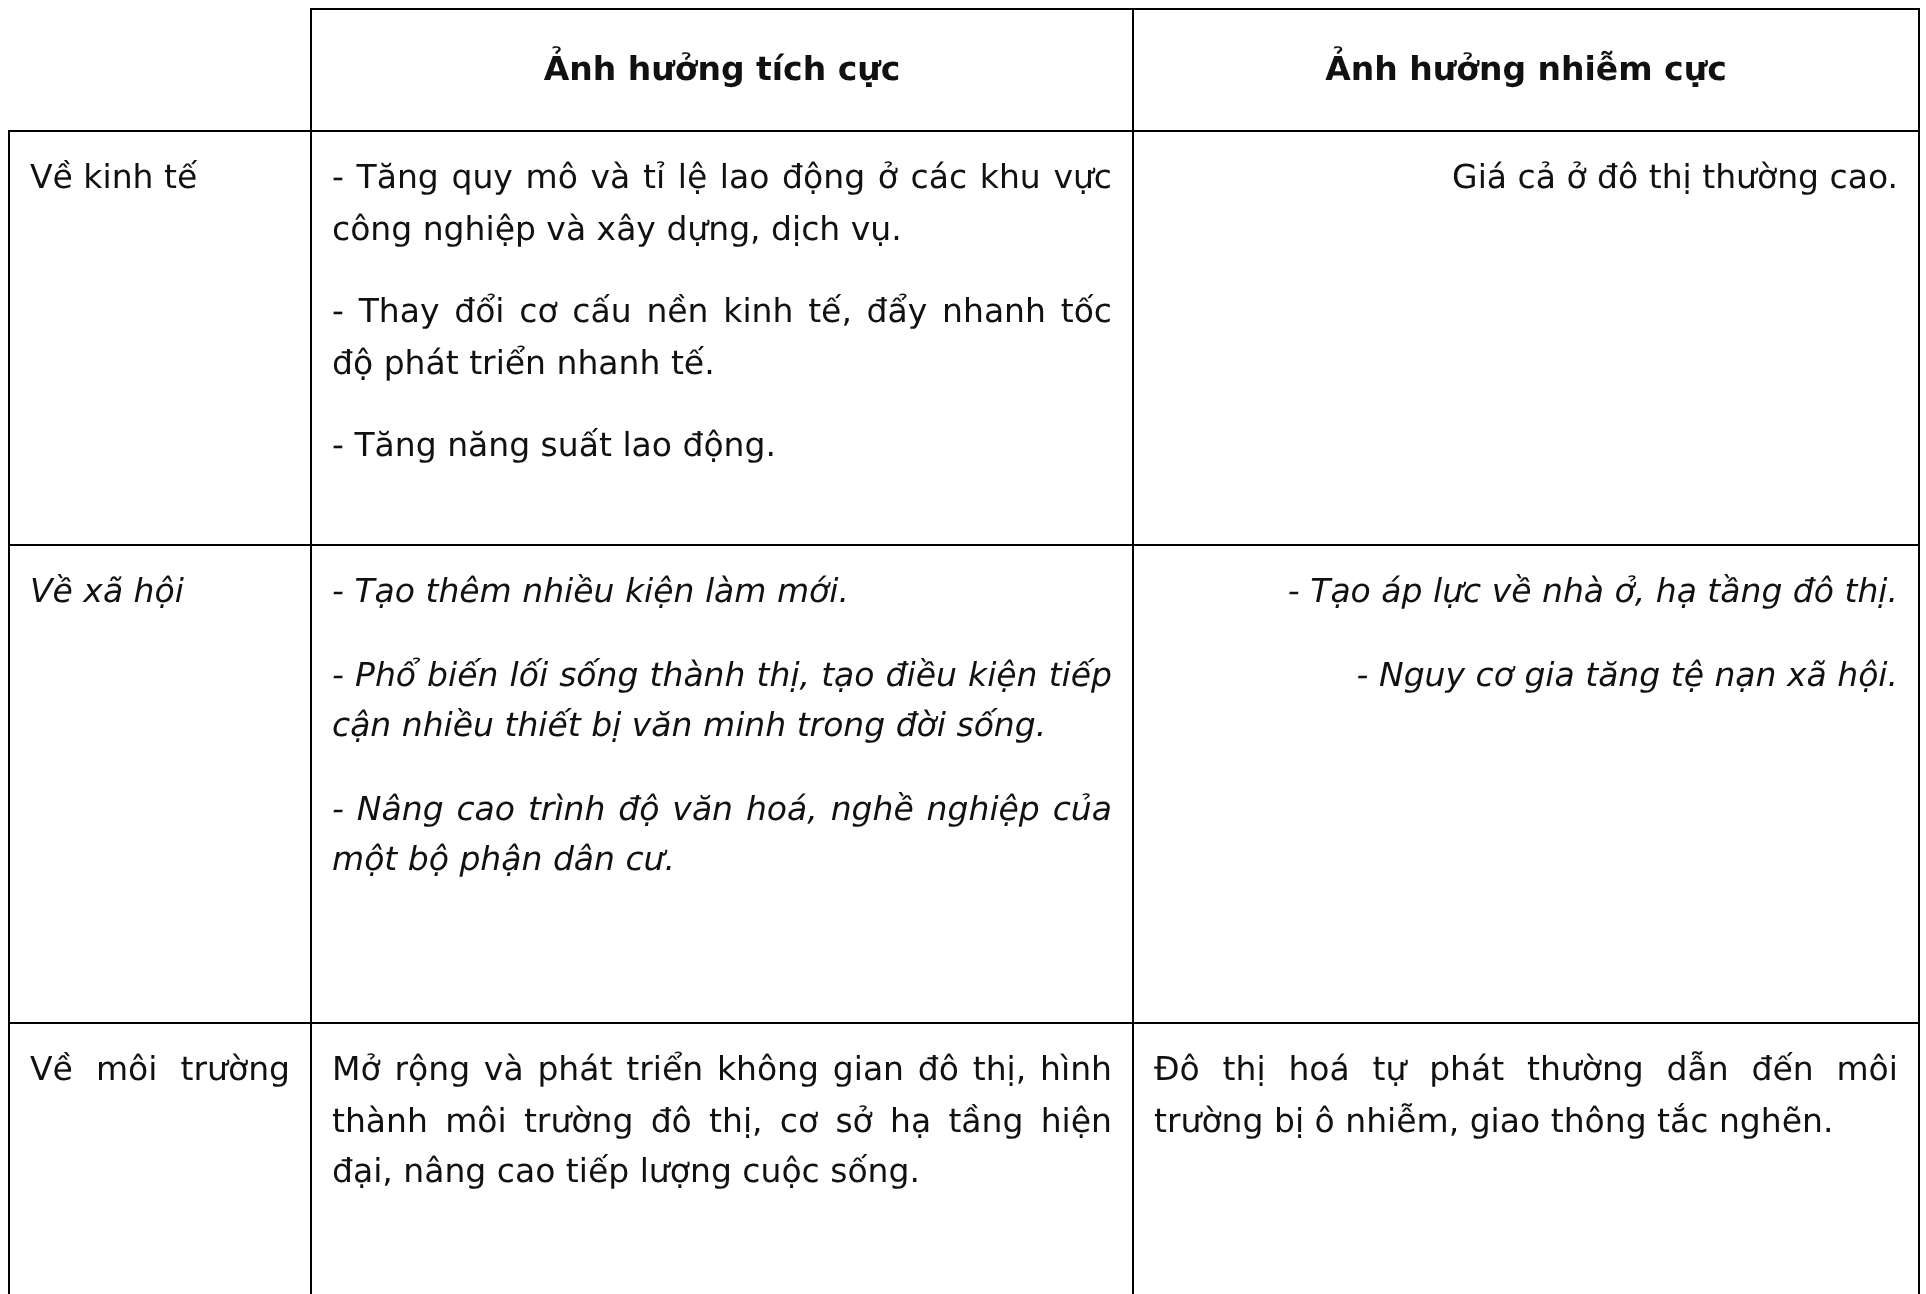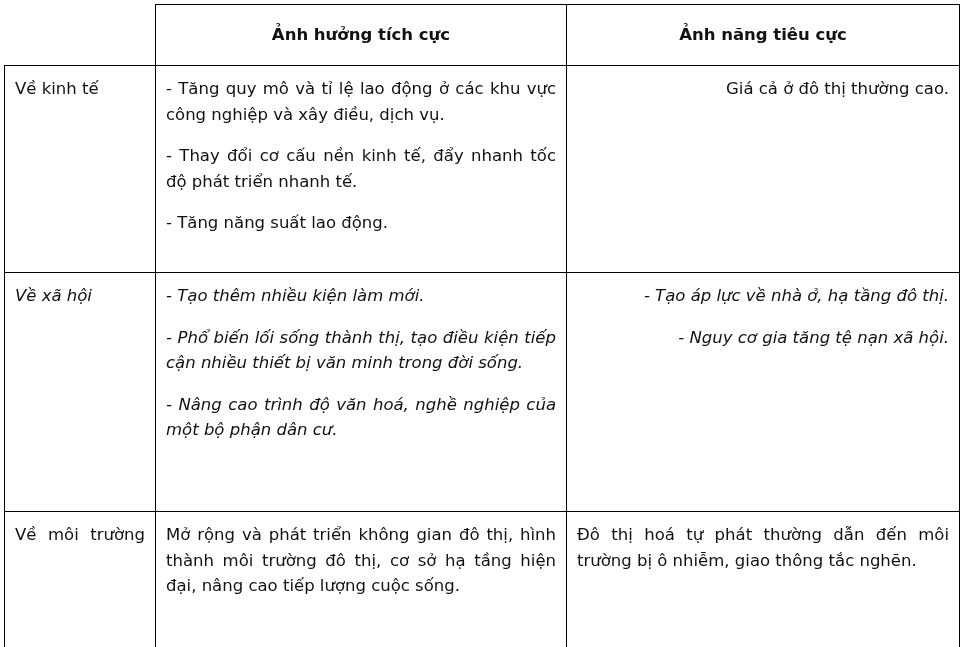--- a/index.html
+++ b/index.html
@@ -85,29 +85,29 @@
   <table class="impact-table">
     <colgroup>
       <col class="c0">
       <col class="c1">
       <col class="c2">
     </colgroup>
     <thead>
       <tr>
         <th class="corner"></th>
         <th>Ảnh hưởng tích cực</th>
-        <th>Ảnh năng tiêu cực</th>
+        <th>Ảnh hưởng nhiễm cực</th>
       </tr>
     </thead>
     <tbody>
       <tr class="r-econ">
         <td class="rowlabel single">Về kinh tế</td>
         <td class="body-cell">
           <div class="cellcontent">
-            <p>- Tăng quy mô và tỉ lệ lao động ở các khu vực công nghiệp và xây điều, dịch vụ.</p>
+            <p>- Tăng quy mô và tỉ lệ lao động ở các khu vực công nghiệp và xây dựng, dịch vụ.</p>
             <p>- Thay đổi cơ cấu nền kinh tế, đẩy nhanh tốc độ phát triển nhanh tế.</p>
             <p>- Tăng năng suất lao động.</p>
           </div>
         </td>
         <td class="body-cell">
           <div class="cellcontent nojust">
             <p>Giá cả ở đô thị thường cao.</p>
           </div>
         </td>
       </tr>

